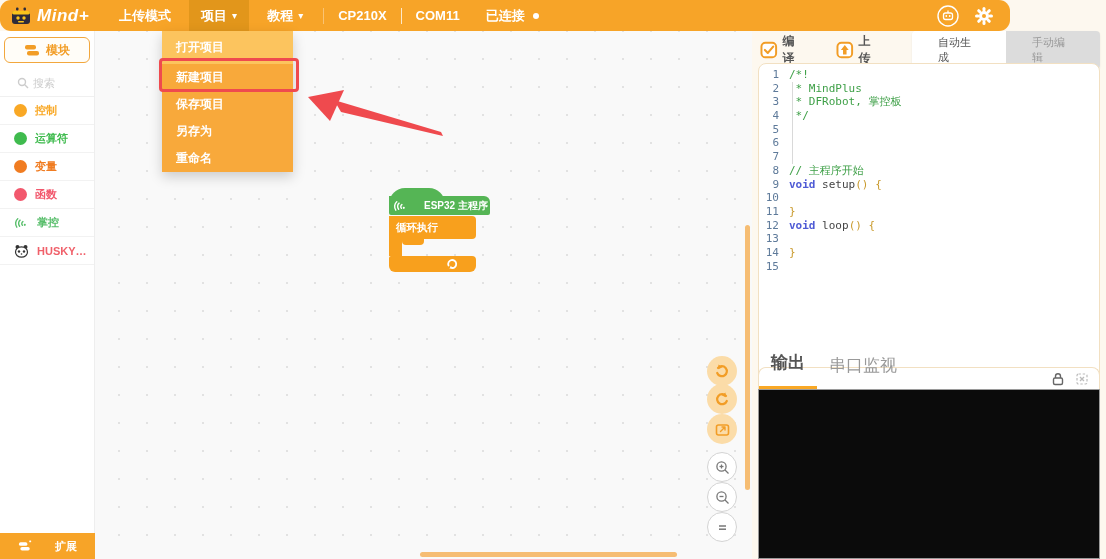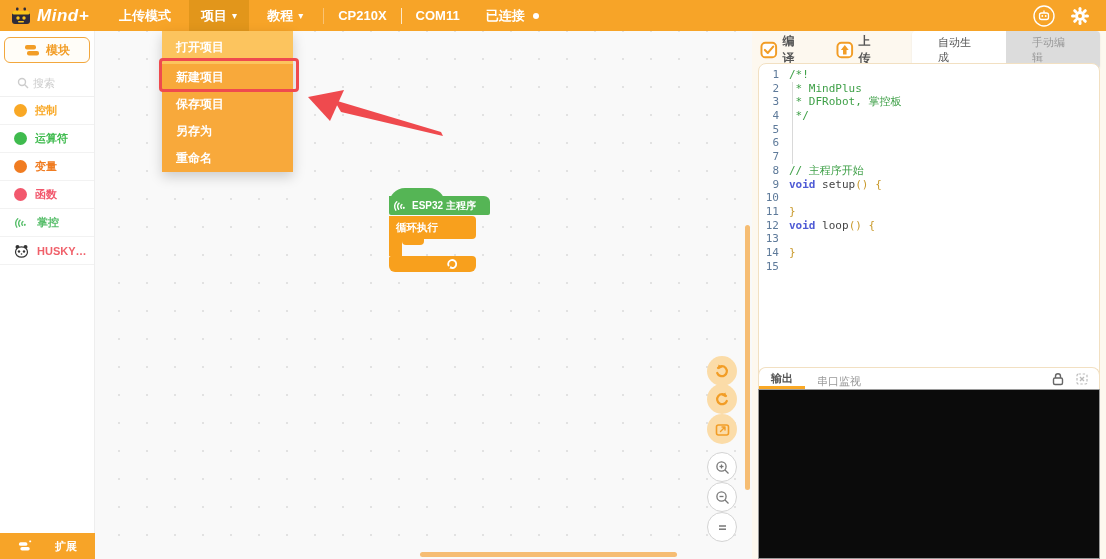--- a/index.html
+++ b/index.html
@@ -1,20 +1,20 @@
 <!DOCTYPE html>
 <html><head>
 <meta charset="utf-8">
 <style>
   * { margin:0; padding:0; box-sizing:border-box; }
   html,body { width:1106px; height:559px; overflow:hidden; }
   body { font-family:"Liberation Sans","DejaVu Sans",sans-serif; position:relative; background:#FDF8EF; }
 
   
-  .topbar { position:absolute; left:0; top:0; width:1106px; height:31px; background:#F7A428; display:flex; align-items:center; color:#fff; z-index:40; }
+  .topbar { position:absolute; left:0; top:0; width:1010px; height:31px; background:#F7A428; display:flex; align-items:center; color:#fff; z-index:40;border-radius:11px; }
   .logo { display:flex; align-items:center; margin-left:10px; gap:5px; }
   .logo-text { font-size:17px; font-weight:bold; font-style:italic; letter-spacing:.5px; }
   .tb-item { font-size:13px; font-weight:bold; height:31px; display:flex; align-items:center; padding:0 12px; cursor:pointer; }
   .tb-item.active { background:#E2961B; }
   .caret::after { content:"▾"; font-size:10px; margin-left:5px; }
   .tb-sep { width:1px; height:16px; background:rgba(255,255,255,.75); margin:0 8px; }
   .tb-sep.soft { background:rgba(255,255,255,.35); }
   .conn-dot { width:6px; height:6px; border-radius:50%; background:#fff; margin-left:8px; }
   .tb-right { margin-left:auto; display:flex; align-items:center; gap:12px; margin-right:14px; }
   .tb-icon { width:24px; height:24px; display:flex; align-items:center; justify-content:center; cursor:pointer; }
@@ -43,21 +43,21 @@
   .vscroll { position:absolute; left:650px; top:194px; width:5px; height:265px; background:#F6BD73; border-radius:3px; }
   .hscroll { position:absolute; left:325px; top:521px; width:257px; height:5px; background:#F6BD73; border-radius:3px; }
 
   .side-btn { position:absolute; left:612px; width:30px; height:30px; border-radius:50%; display:flex; align-items:center; justify-content:center; cursor:pointer; }
   .side-btn.warm { background:#FBDCA8; }
   .side-btn.plain { background:#fff; border:1px solid #D4D4D4; }
 
   
   .hat-block { position:absolute; left:294px; top:157px; width:101px; height:27px; cursor:grab; }
   .hat-dome { position:absolute; left:0; top:0; width:56px; height:16px; background:#55B555; border-radius:28px 28px 0 0; }
-  .hat-main { position:absolute; left:0; top:8px; width:101px; height:19px; background:#55B555; border-radius:0 6px 2px 2px; display:flex; align-items:center; gap:4px; padding-left:4px; color:#fff; font-size:10px; font-weight:bold; }
+  .hat-main { position:absolute; left:0; top:8px; width:101px; height:19px; background:#55B555; border-radius:0 6px 2px 2px; display:flex; align-items:center; gap:16px; padding-left:4px; color:#fff; font-size:10px; font-weight:bold; }
   .c-block { position:absolute; left:294px; top:185px; width:87px; cursor:grab; }
   .c-top { height:23px; background:#F8A01D; border-radius:0 4px 4px 0; color:#fff; font-size:10.5px; font-weight:bold; display:flex; align-items:center; padding-left:7px; }
   .c-mid { height:17px; display:flex; }
   .c-spine { width:13px; background:#F8A01D; }
   .c-bump { width:22px; height:6px; background:#F8A01D; border-radius:0 0 4px 4px; }
   .c-bottom { height:16px; background:#F8A01D; border-radius:2px 4px 6px 6px; display:flex; align-items:center; justify-content:flex-end; padding-right:18px; }
 
   
   .right-area { position:absolute; left:752px; top:31px; width:354px; height:528px; background:#FDF8EF; z-index:10; }
   .code-toolbar { position:absolute; left:8px; top:8px; width:340px; height:22px; display:flex; align-items:center; gap:30px; }
@@ -69,21 +69,21 @@
 
   .code-card { position:absolute; left:6px; top:32px; width:342px; height:326px; background:#fff; border:1px solid #F2E0C2; border-radius:8px; overflow:hidden; padding-top:4px; }
   .code-line { display:flex; height:13.7px; font-family:"DejaVu Sans Mono","Liberation Mono",monospace; font-size:11px; line-height:13.7px; white-space:pre; }
   .ln { width:30px; text-align:right; padding-right:10px; color:#5E7A9A; flex:0 0 auto; }
   .code-text { position:relative; }
   .code-line.guide .code-text::before { content:""; position:absolute; left:3px; top:0; bottom:0; width:1px; background:#d9d9d9; }
   .cm { color:#3D9F46; } .kw { color:#4F5BD5; font-weight:bold; } .pl { color:#444; } .pu { color:#C99A2C; }
 
   .out-card { position:absolute; left:6px; top:336px; width:342px; height:192px; }
   .out-header { height:22px; background:#fff; border:1px solid #F2E0C2; border-bottom:none; border-radius:8px 8px 0 0; display:flex; align-items:flex-end; }
-  .out-tab { font-size:11px; padding:0 12px 0 12px; color:#999; cursor:pointer; }
+  .out-tab { font-size:17px; padding:0 12px 12px 12px; color:#999; cursor:pointer; }
   .out-tab.on { color:#555; font-weight:bold; border-bottom:3px solid #F9A825; }
   .out-icons { margin-left:auto; display:flex; gap:10px; align-items:center; padding:0 10px 3px 0; }
   .console { height:170px; background:#0B0B0B; border:1px solid #9a9a9a; }
 
   svg { display:block; }
 </style>
 </head>
 <body>
 
 <div class="topbar">

